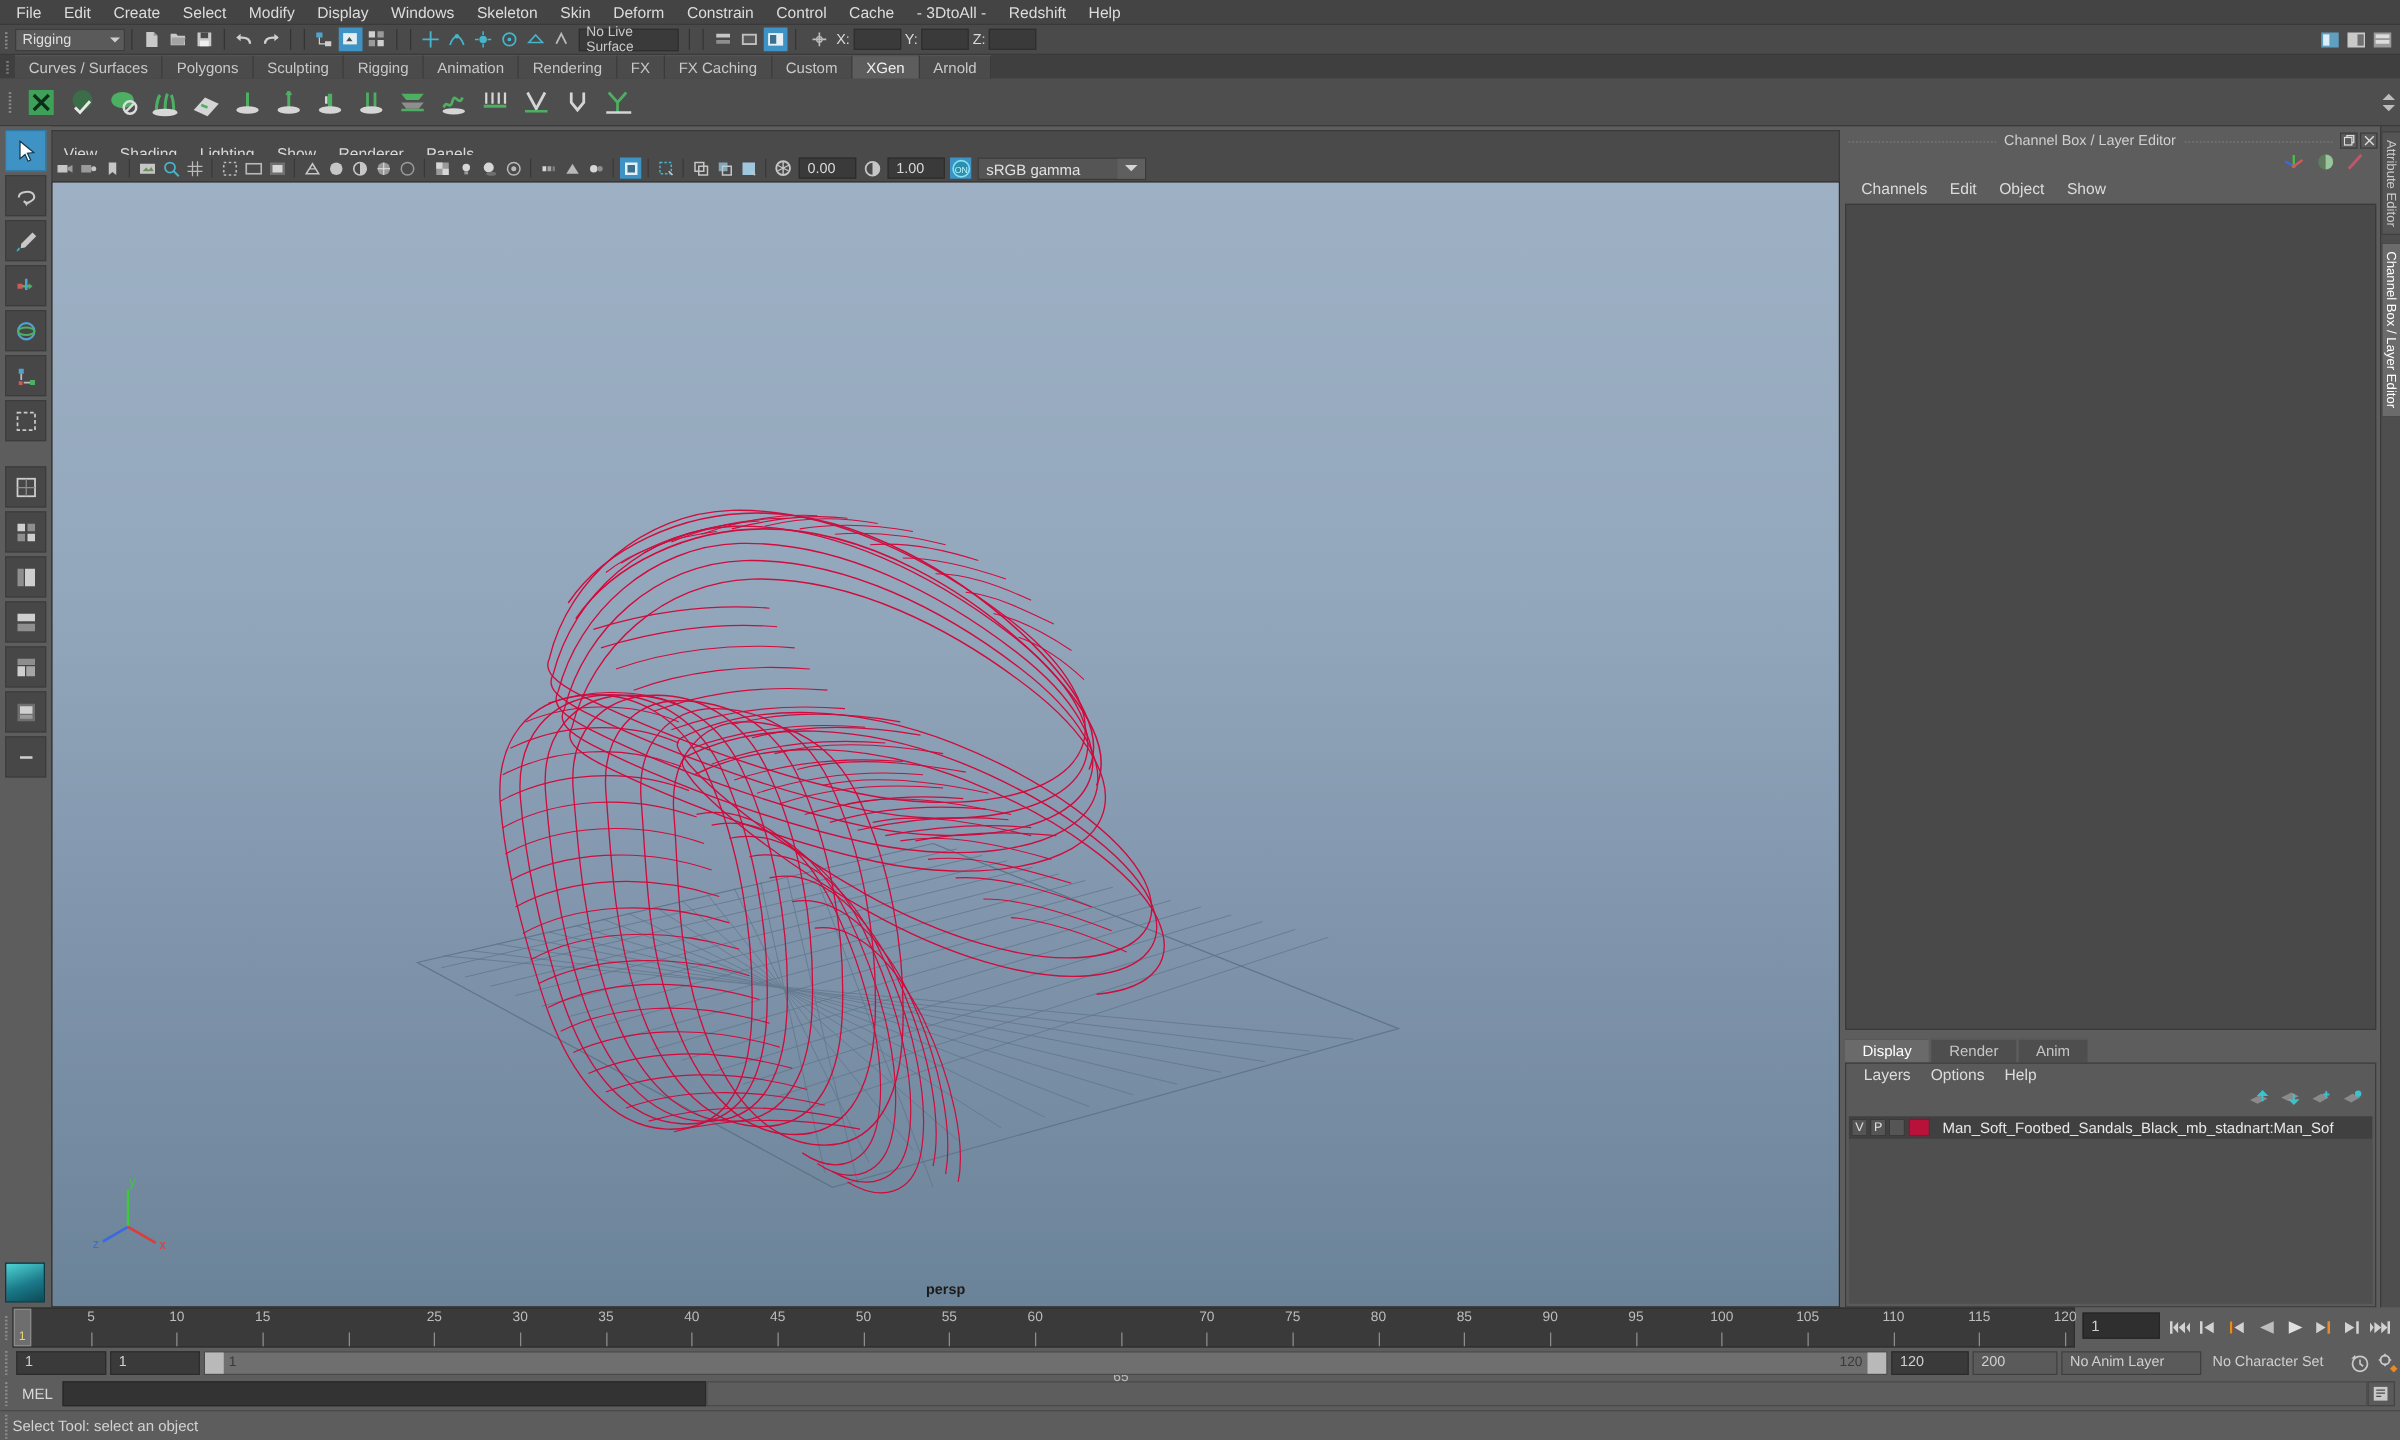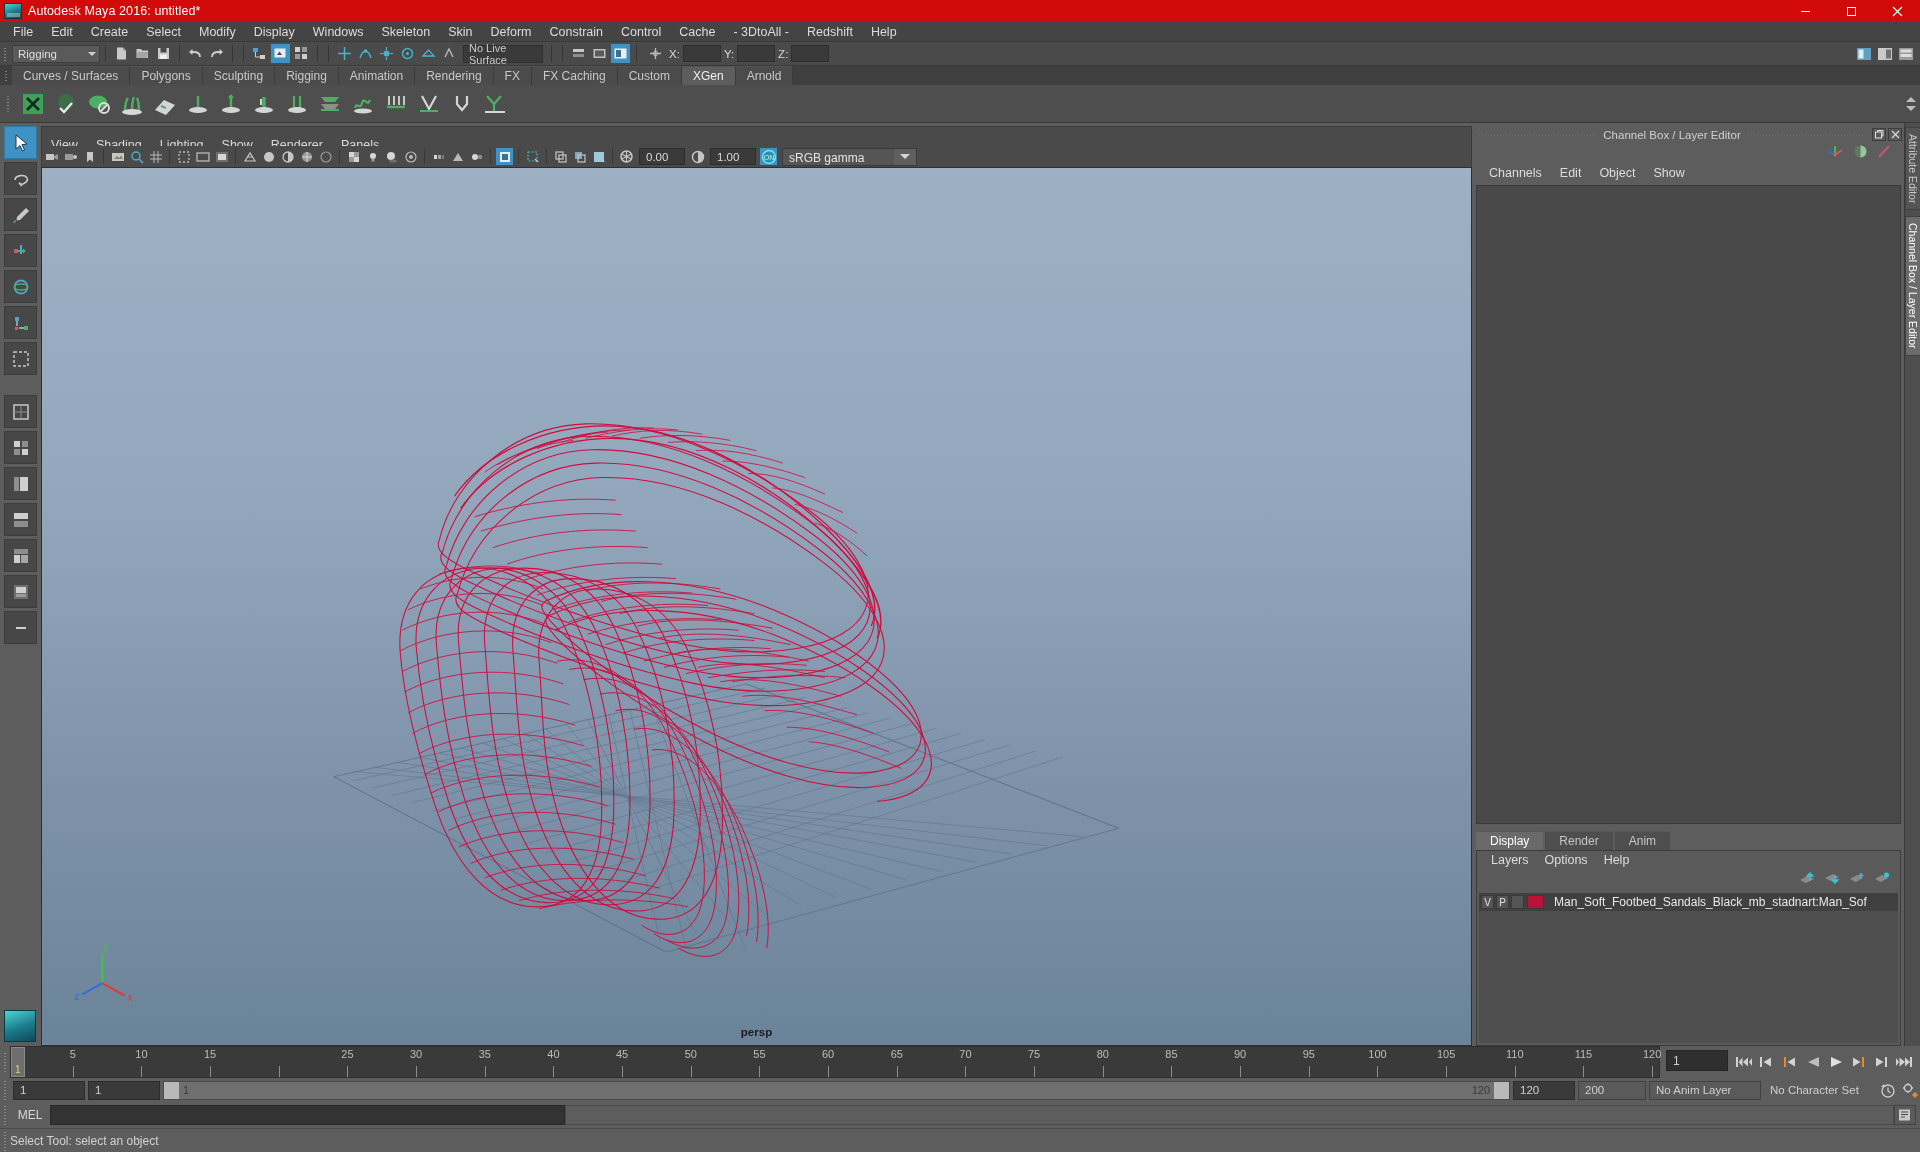--- a/index.html
+++ b/index.html
@@ -200,41 +200,20 @@
               border-top:1px solid #4a4a4a;}
   .statusbar .txt{ font-size:12px; color:#d2d2d2; }
   .scriptbtn{ width:22px; height:20px; margin-right:4px; background:#5a5a5a; border:1px solid #444;
               display:flex; align-items:center; justify-content:center;}
 </style>
 </head>
 <body>
 
 <div class="app">
 
-  <div class="titlebar">
-    <div class="appicon"></div>
-    <div class="title">Autodesk Maya 2016: untitled*</div>
-    <div class="winbtns">
-      <div class="winbtn">
-        <svg width="11" height="11" viewBox="0 0 11 11">
-            <rect x="1" y="5" width="9" height="1" fill="#fff"></rect>
-          </svg>
-      </div>
-      <div class="winbtn">
-        <svg width="11" height="11" viewBox="0 0 11 11">
-            <rect x="1.5" y="1.5" width="8" height="8" fill="none" stroke="#fff" stroke-width="1"></rect>
-          </svg>
-      </div>
-      <div class="winbtn close">
-        <svg width="11" height="11" viewBox="0 0 11 11">
-            <path d="M1 1 L10 10 M10 1 L1 10" stroke="#fff" stroke-width="1.2"></path>
-          </svg>
-      </div>
-    </div>
-  </div>
 
   <div class="menubar">
     <div class="mi">File</div>
     <div class="mi">Edit</div>
     <div class="mi">Create</div>
     <div class="mi">Select</div>
     <div class="mi">Modify</div>
     <div class="mi">Display</div>
     <div class="mi">Windows</div>
     <div class="mi">Skeleton</div>
@@ -1174,21 +1153,21 @@
           <div class="ticklbl" style="left: 542.467px;">40</div>
           <div class="tick" style="left: 611.133px;"></div>
           <div class="ticklbl" style="left: 611.133px;">45</div>
           <div class="tick" style="left: 679.8px;"></div>
           <div class="ticklbl" style="left: 679.8px;">50</div>
           <div class="tick" style="left: 748.467px;"></div>
           <div class="ticklbl" style="left: 748.467px;">55</div>
           <div class="tick" style="left: 817.133px;"></div>
           <div class="ticklbl" style="left: 817.133px;">60</div>
           <div class="tick" style="left: 885.8px;"></div>
-          <div class="ticklbl" style="left: 885.8px;">65</div>
+          <div class="ticklbl" style="left: 885.8px; margin-top: 48px;">65</div>
           <div class="tick" style="left: 954.467px;"></div>
           <div class="ticklbl" style="left: 954.467px;">70</div>
           <div class="tick" style="left: 1023.13px;"></div>
           <div class="ticklbl" style="left: 1023.13px;">75</div>
           <div class="tick" style="left: 1091.8px;"></div>
           <div class="ticklbl" style="left: 1091.8px;">80</div>
           <div class="tick" style="left: 1160.47px;"></div>
           <div class="ticklbl" style="left: 1160.47px;">85</div>
           <div class="tick" style="left: 1229.13px;"></div>
           <div class="ticklbl" style="left: 1229.13px;">90</div>

